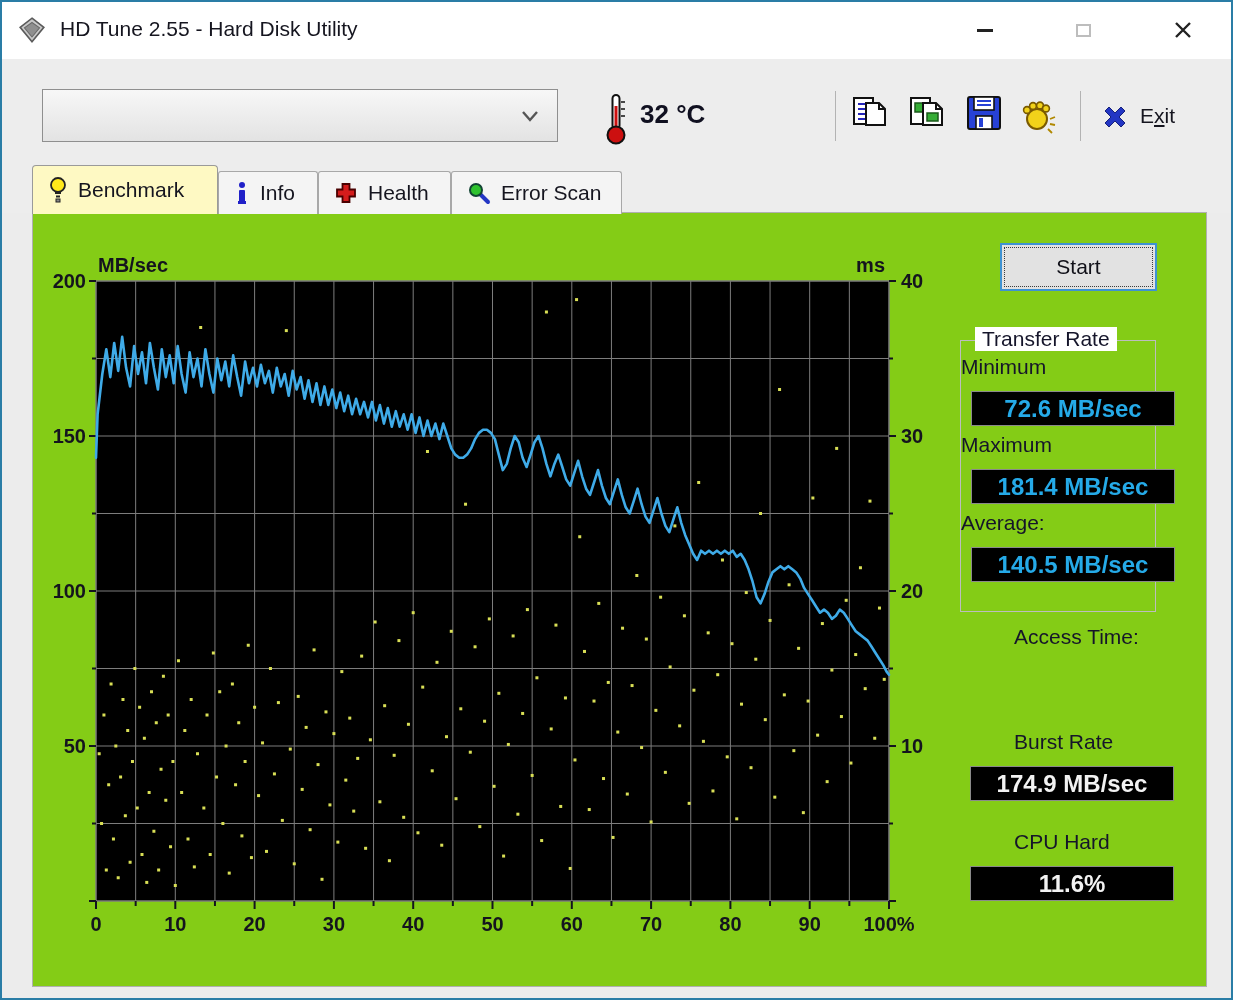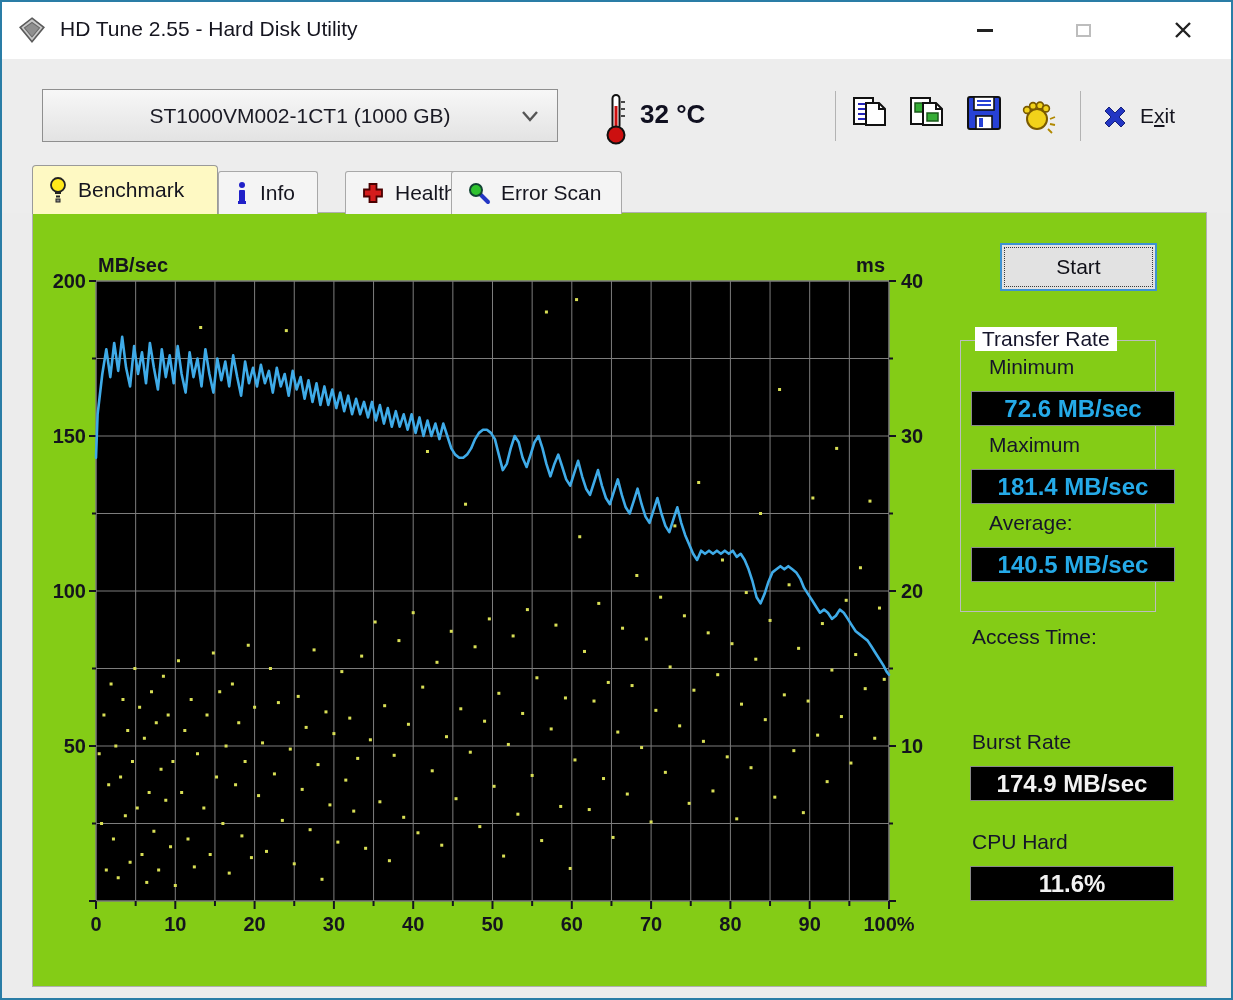--- a/index.html
+++ b/index.html
@@ -19,33 +19,33 @@
   .temp-text{position:absolute;left:638px;top:40px;font-size:26px;font-weight:bold;color:#101020;}
   .tb-sep{position:absolute;top:32px;width:1px;height:50px;background:#b3b3b3;}
   .tbtn{position:absolute;top:34px;width:44px;height:48px;display:flex;align-items:flex-start;justify-content:center;}
   .exit-x{position:absolute;left:1098px;top:43px;}
   .exit-label{position:absolute;left:1138px;top:45px;font-size:21px;color:#15151f;}
   .tabstrip{position:absolute;left:0;top:157px;width:100%;height:54px;background:#ededed;}
   .tab{position:absolute;display:flex;align-items:center;gap:10px;padding:0 15px;font-size:21px;color:#15151f;white-space:nowrap;}
   .tab.active{left:30px;top:6px;width:186px;height:49px;background:#fef9c3;border:1px solid #9a9a9a;border-bottom:none;border-radius:4px 4px 0 0;z-index:6;}
   .tab.inactive{top:12px;height:43px;background:#f4f4f4;border:1px solid #a8a8a8;border-bottom:none;border-radius:3px 3px 0 0;z-index:2;text-align:center;}
   .tab-info{left:216px;width:100px;}
-  .tab-health{left:316px;width:133px;margin-left:27px;}
+  .tab-health{left:316px;width:133px;}
   .tab-errorscan{left:449px;width:171px;}
   .page{position:absolute;left:30px;top:210px;width:1175px;height:775px;background:#84cc16;border:1px solid #b0b0b0;z-index:1;}
   .chart-svg{position:absolute;left:7px;top:38px;}
   .start-btn{position:absolute;left:967px;top:30px;width:157px;height:48px;background:#e2e2e2;border:2px solid #3f92d2;outline:1px dotted #3c3c3c;outline-offset:-5px;font-size:21px;color:#101018;display:flex;align-items:center;justify-content:center;cursor:default;}
   .group{position:absolute;left:927px;top:127px;width:196px;height:272px;border:1px solid #bdbdbd;}
   .group-legend{position:absolute;left:14px;top:-14px;background:#ffffff;padding:0 7px;font-size:21px;color:#15152a;}
-  .f-label{position:absolute;left:28px;font-size:21px;color:#15152a;}
+  .f-label{position:absolute;left:0;font-size:21px;color:#15152a;}
   .lcd{position:absolute;background:#000;border:1px solid #8a8a8a;width:204px;height:35px;text-align:center;line-height:33px;font-size:24px;font-weight:bold;}
   .lcd.cyan{color:#25aae8;}
   .lcd.yellow{color:#e9ea3d;}
   .lcd.white{color:#f2f2f2;}
-  .rlabel{position:absolute;font-size:21px;color:#15152a;}
+  .rlabel{position:absolute;font-size:21px;color:#15152a;margin-left:42px;}
 </style>
 </head>
 <body>
 
 <div class="window">
 
   <div class="titlebar">
     <svg class="app-icon" viewBox="0 0 26 26">
       <polygon points="13,2 24,10.5 13,24 2,10.5" fill="#c9c9c9" stroke="#5a5a5a" stroke-width="1.5"></polygon>
       <polygon points="13,6 20,11 13,19.5 6,11" fill="#8f8f8f" stroke="#6a6a6a" stroke-width="1"></polygon>
@@ -59,21 +59,20 @@
       </div>
     <div class="winctl ctl-close">
       <svg width="20" height="20" viewBox="0 0 20 20">
         <path d="M3 3 L17 17 M17 3 L3 17" stroke="#222" stroke-width="2.4"></path>
       </svg>
     </div>
   </div>
 
   <div class="toolbar">
     <div class="drive-select">
-      <span>ST1000VM002-1CT1 (1000 GB)</span>
       <svg class="drive-chevron" width="18" height="12" viewBox="0 0 18 12">
         <path d="M2 2 L9 10 L16 2" fill="none" stroke="#555" stroke-width="2.4"></path>
       </svg>
     </div>
     <svg class="thermo" width="28" height="54" viewBox="0 0 28 54">
       <rect x="10.5" y="3" width="7" height="34" rx="3.5" fill="#ffffff" stroke="#111" stroke-width="2"></rect>
       <rect x="12.5" y="14" width="3" height="24" fill="#cc1010"></rect>
       <circle cx="14" cy="43" r="8.5" fill="#cc1010" stroke="#111" stroke-width="2"></circle>
       <path d="M19 10 h4 M19 17 h4 M19 24 h4" stroke="#111" stroke-width="1.5"></path>
     </svg>

